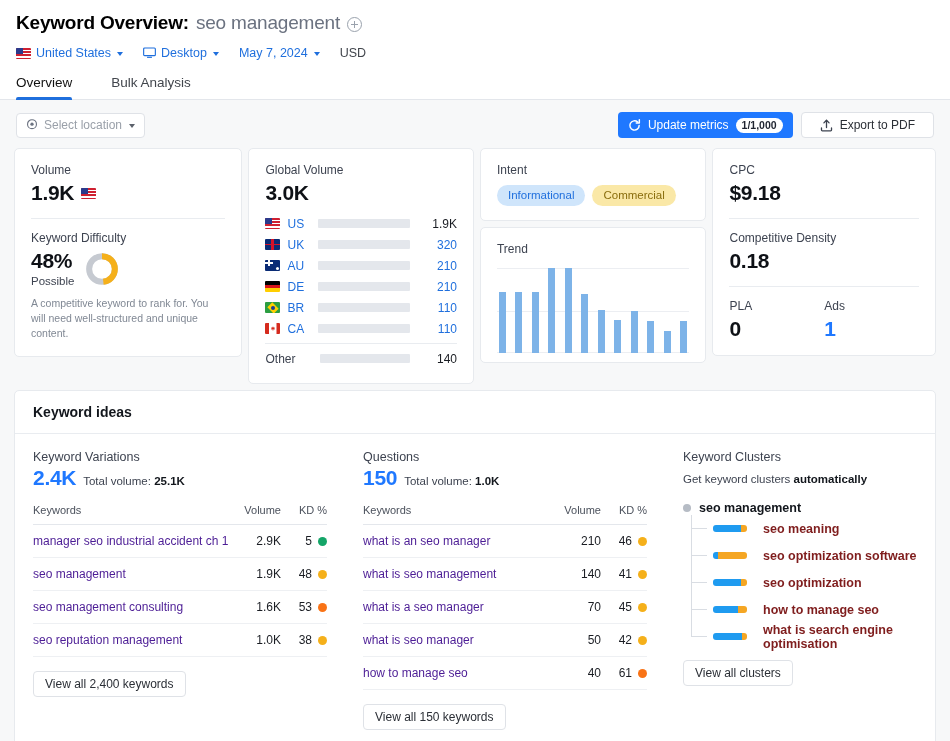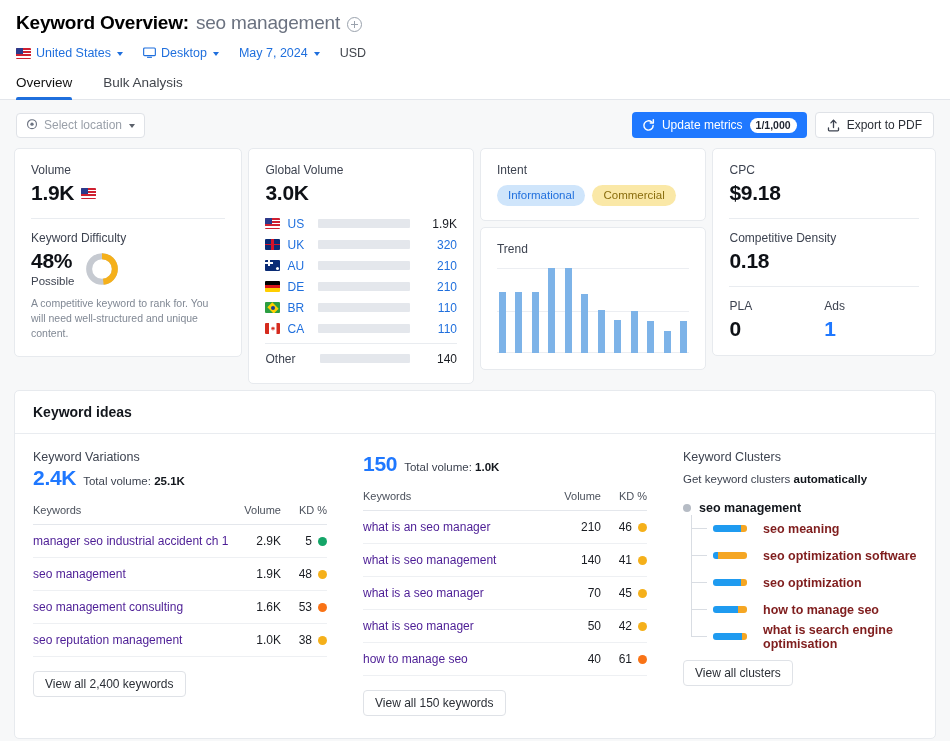--- a/index.html
+++ b/index.html
@@ -141,21 +141,21 @@
     content:""; position:absolute; left:50%; top:50%; width:4px; height:5px;
     transform:translate(-50%,-50%); background:#d52b1e;
     clip-path: polygon(50% 0,70% 35%,100% 28%,85% 62%,100% 70%,55% 72%,55% 100%,45% 100%,45% 72%,0 70%,15% 62%,0 28%,30% 35%);
   }
 
   .monitor-icon { width: 13px; height: 12px; flex: 0 0 auto; }
 
   
   .tabs {
     display: flex;
-    gap: 31px;
+    gap: 39px;
     margin-top: 12px;
     font-size: 13.5px;
   }
   .tab {
     padding-bottom: 9px;
     color: #42464d;
     cursor: pointer;
     position: relative;
   }
   .tab.active { color: #121212; }
@@ -205,21 +205,21 @@
     font-weight: bold;
     padding: 1px 6px;
     line-height: 13px;
   }
   .btn-ghost {
     display: flex; align-items: center; gap: 7px;
     background: #fff;
     border: 1px solid #dfe2e7;
     border-radius: 4px;
     height: 26px;
-    padding: 0 11px;
+    padding: 0 18px;
     font-size: 12px;
     font-family: inherit;
     color: #2b2f36;
     cursor: pointer;
   }
 
   
   .grid {
     display: flex;
     gap: 6px;
@@ -550,21 +550,21 @@
   </div>
 
   <div class="col col-3">
     <div class="card card-pad">
       <div class="metric-label">Intent</div>
       <div class="badges">
         <span class="badge badge-info">Informational</span>
         <span class="badge badge-comm">Commercial</span>
       </div>
     </div>
-    <div class="card card-pad" style="padding-bottom:16px">
+    <div class="card card-pad" style="padding-bottom:9px">
       <div class="metric-label">Trend</div>
       <div class="trend-chart">
         <div class="trend-gridline" style="top:0"></div>
         <div class="trend-gridline" style="top:50%"></div>
         <div class="trend-gridline" style="bottom:0"></div>
         <div class="trend-bars" id="trend-bars">
             <span class="trend-bar" style="height:72%;background:#7db3e8" title="1"></span>
             <span class="trend-bar" style="height:72%;background:#7db3e8" title="2"></span>
             <span class="trend-bar" style="height:72%;background:#7db3e8" title="3"></span>
             <span class="trend-bar" style="height:100%;background:#7db3e8" title="4"></span>
@@ -648,20 +648,21 @@
               <td class="kw"><a>seo reputation management</a></td>
               <td class="vol">1.0K</td>
               <td class="kd">38<span class="dot" style="background:#f5b01a"></span></td>
             </tr>
           </tbody>
       </table>
       <button class="view-btn">View all 2,400 keywords</button>
     </div>
 
     <div class="ideas-col c2">
+      <div class="ic-title">Questions</div>
       <div class="ic-count-row">
         <span class="ic-count">150</span>
         <span class="ic-total">
           <span>Total volume:</span>
           <b>1.0K</b>
         </span>
       </div>
       <table class="kw-table">
         <thead>
             <tr>

